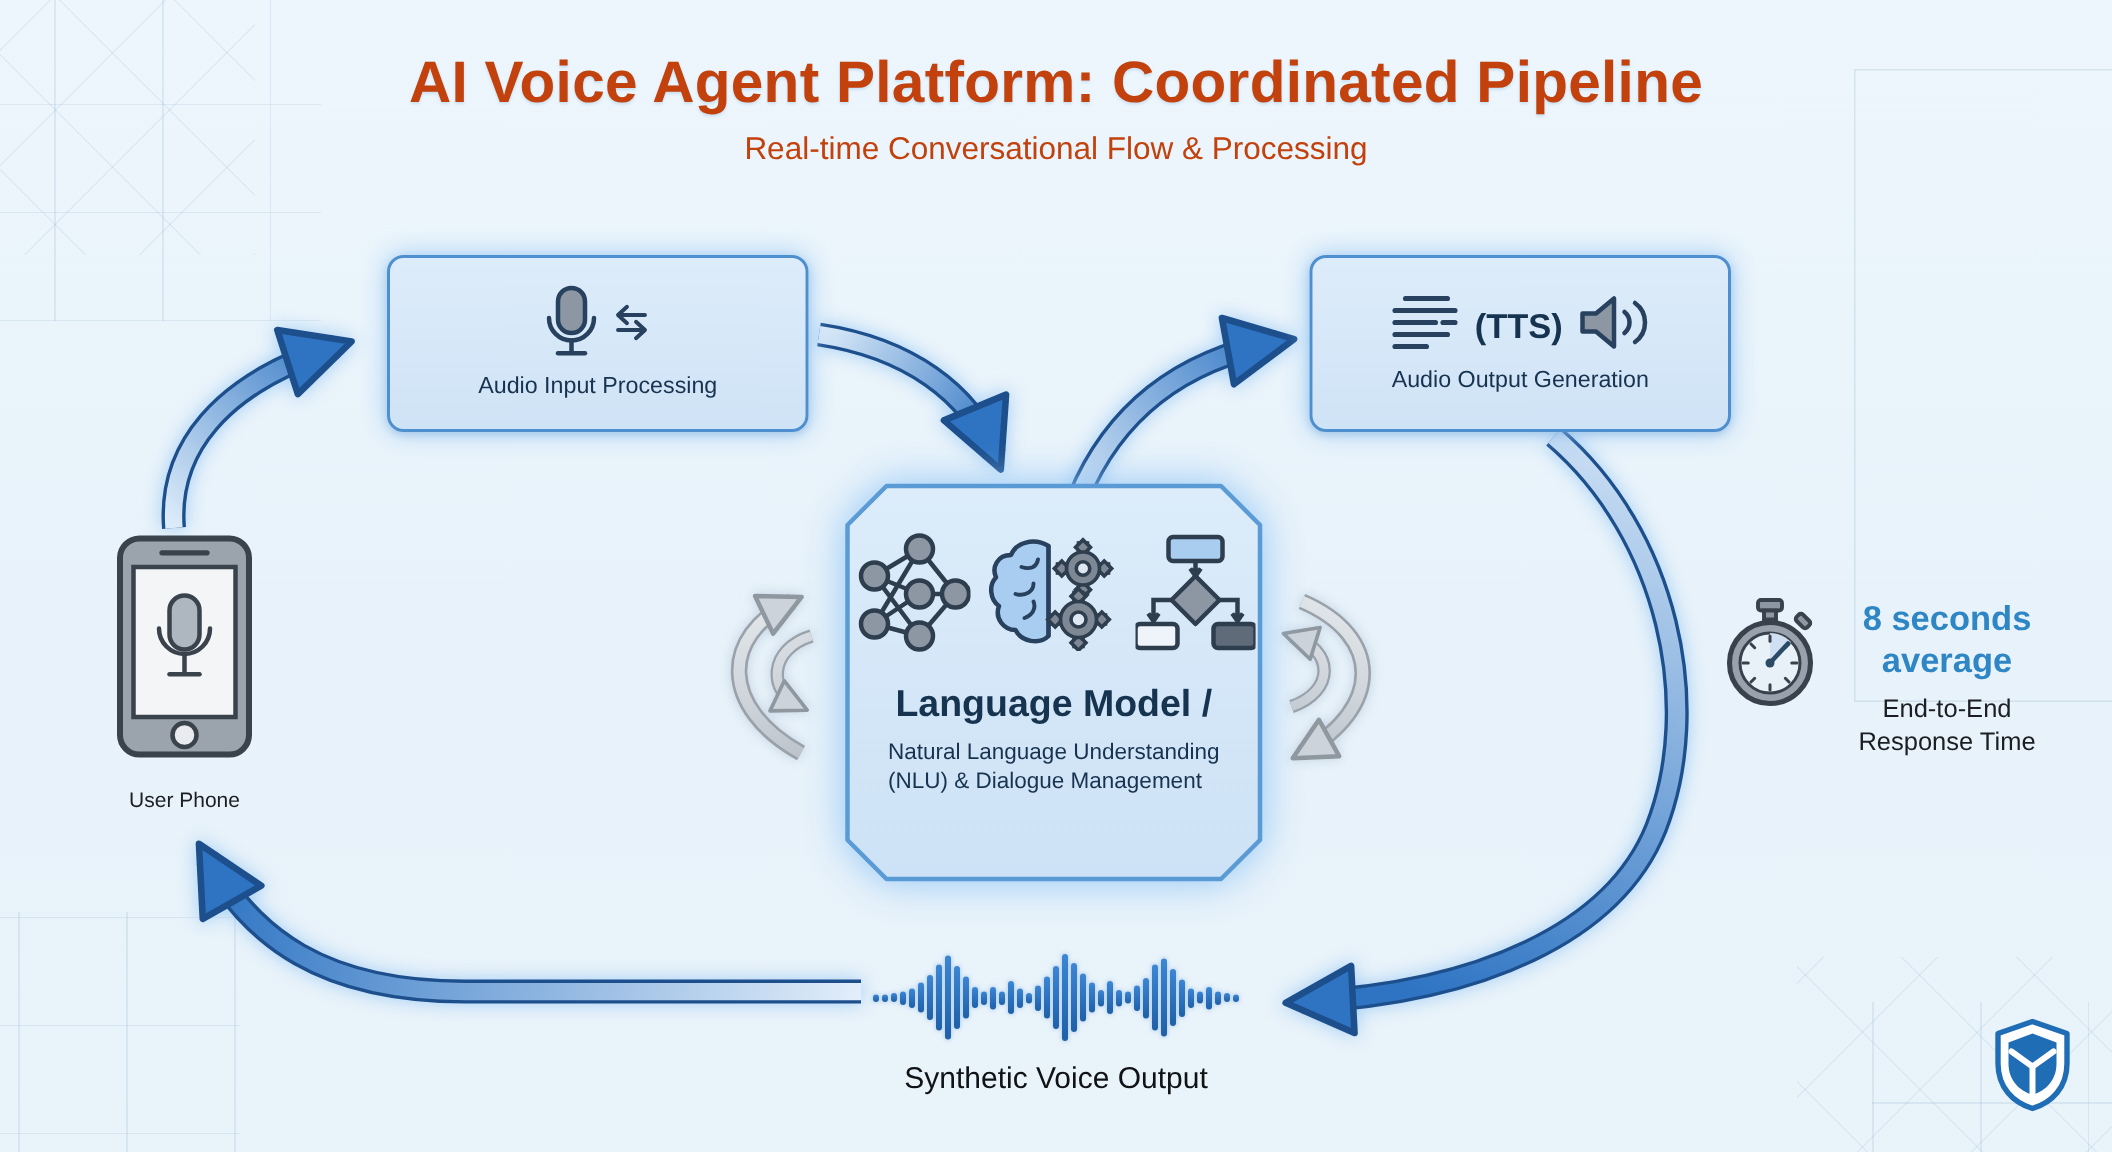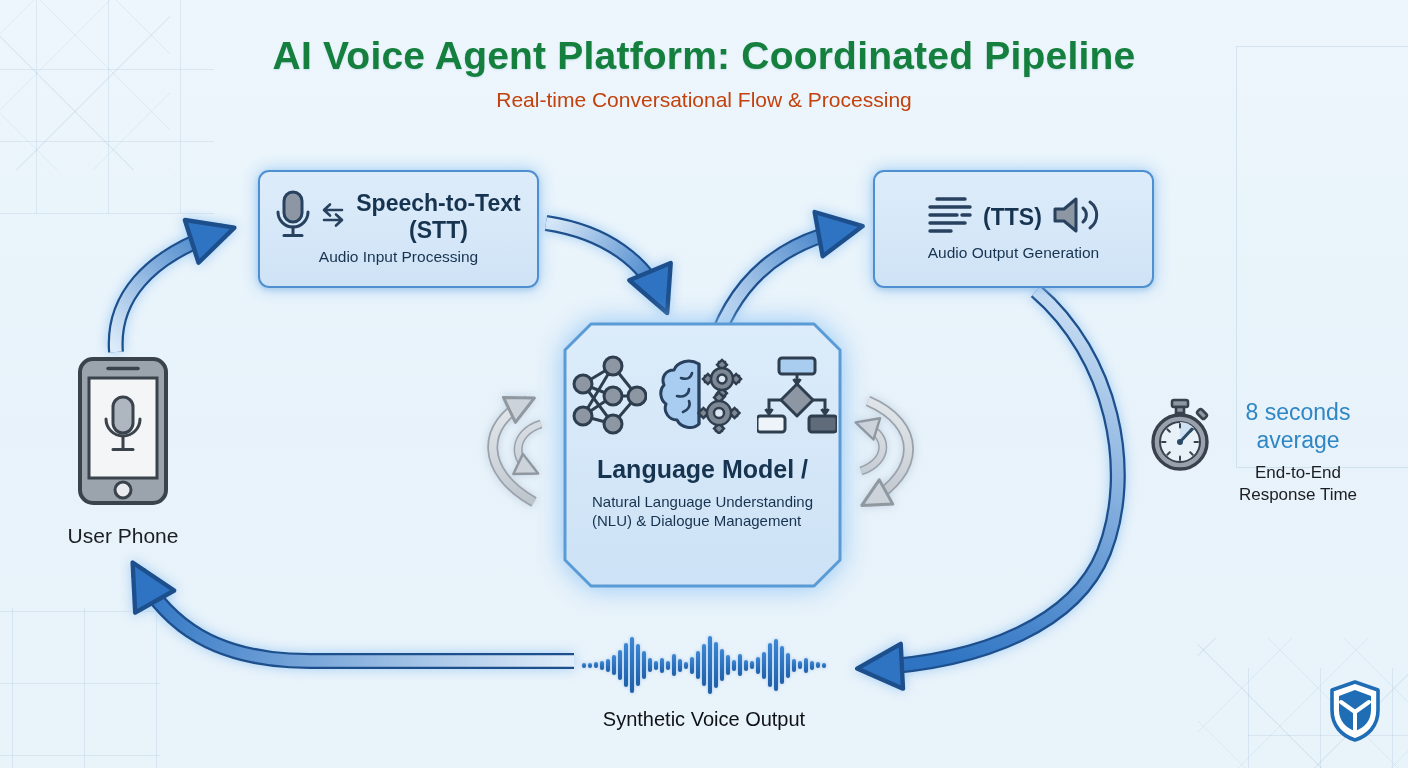--- a/index.html
+++ b/index.html
@@ -18,21 +18,21 @@
   }
   .deco-diag{
     background:
       repeating-linear-gradient(45deg, rgba(140,175,205,.16) 0 1px, transparent 1px 54px),
       repeating-linear-gradient(-45deg, rgba(140,175,205,.16) 0 1px, transparent 1px 54px);
   }
   .deco-rect{border:1px solid rgba(140,175,205,.25);}
 
   
   .header{position:absolute;left:0;top:34px;width:100%;text-align:center;z-index:3;}
-  .title{font-size:39px;font-weight:bold;color:#15803d;letter-spacing:.2px;
+  .title{font-size:39px;font-weight:bold;color:#c2410c;letter-spacing:.2px;
     text-shadow:0 1px 2px rgba(43,126,199,.18);}
   .subtitle{margin-top:10px;font-size:21px;color:#c2410c;font-weight:500;}
 
   
   svg.flow{position:absolute;left:0;top:0;z-index:1;}
   .arrow-glow{filter:drop-shadow(0 0 6px rgba(150,200,245,.85));}
   .cycle-glow{filter:drop-shadow(0 0 4px rgba(170,190,210,.6));}
 
   
   .pbox{
@@ -56,26 +56,26 @@
     filter:drop-shadow(0 0 13px rgba(140,195,245,.95));}
   .engine .econtent{position:absolute;left:0;top:0;width:100%;height:100%;
     display:flex;flex-direction:column;align-items:center;justify-content:flex-start;
     padding-top:32px;box-sizing:border-box;}
   .engine .iconrow{display:flex;align-items:center;gap:12px;height:86px;}
   .engine .etitle{font-size:25px;line-height:30px;font-weight:bold;color:#16334f;text-align:center;margin-top:14px;}
   .engine .esub{font-size:15px;line-height:19px;color:#17334f;text-align:left;margin-top:8px;}
 
   
   .phone-wrap{position:absolute;left:62px;top:356px;width:122px;z-index:2;text-align:center;}
-  .phone-label{margin-top:14px;font-size:21px;color:#1b1e22;font-weight:500;}
+  .phone-label{margin-top:14px;font-size:14px;color:#1b1e22;font-weight:500;}
 
   
   .metric{position:absolute;left:1148px;top:398px;z-index:2;display:flex;gap:16px;align-items:flex-start;}
   .metric-text{text-align:center;width:140px;}
-  .metric-value{font-size:23px;line-height:28px;font-weight:normal;color:#2e86c5;}
+  .metric-value{font-size:23px;line-height:28px;font-weight:bold;color:#2e86c5;}
   .metric-desc{font-size:17px;line-height:22px;color:#1b1e22;margin-top:8px;}
 
   
   .voice{position:absolute;left:0;top:630px;width:100%;z-index:2;display:flex;flex-direction:column;align-items:center;}
   .waveform{height:70px;display:flex;align-items:center;gap:2px;}
   .wbar{width:4px;border-radius:2px;background:linear-gradient(180deg,#3c86d4,#1f5fa8);
     box-shadow:0 0 3px rgba(80,150,220,.5);}
   .voice-label{margin-top:8px;font-size:20px;color:#101316;font-weight:500;}
 
   
@@ -183,24 +183,20 @@
         <line x1="17" y1="37" x2="17" y2="44" stroke="#27415f" stroke-width="3" stroke-linecap="round"></line>
         <line x1="8" y1="45.5" x2="26" y2="45.5" stroke="#27415f" stroke-width="3" stroke-linecap="round"></line>
       </svg>
     </span>
     <span>
       <svg width="26" height="26" viewBox="0 0 26 26">
         <path d="M22 8 L5 8 M10 2.5 L4 8 L10 13.5" fill="none" stroke="#27415f" stroke-width="2.6" stroke-linecap="round" stroke-linejoin="round"></path>
         <path d="M4 18 L21 18 M16 12.5 L22 18 L16 23.5" fill="none" stroke="#27415f" stroke-width="2.6" stroke-linecap="round" stroke-linejoin="round"></path>
       </svg>
     </span>
-    <div class="ptitle">
-      <div>Speech-to-Text</div>
-      <div>(STT)</div>
-    </div>
   </div>
   <div class="psub">Audio Input Processing</div>
 </div>
 
 <div class="pbox" id="tts-box">
   <div class="toprow">
     <span>
       <svg width="46" height="42" viewBox="0 0 46 42">
         <g stroke="#27415f" stroke-width="3.4" stroke-linecap="round">
           <line x1="10" y1="5" x2="38" y2="5"></line>

